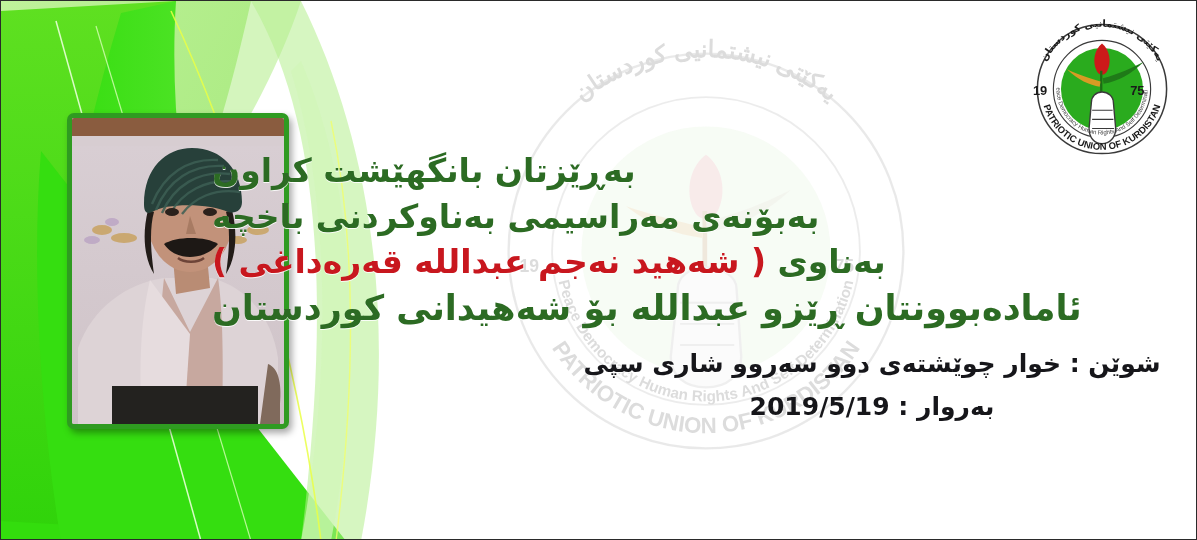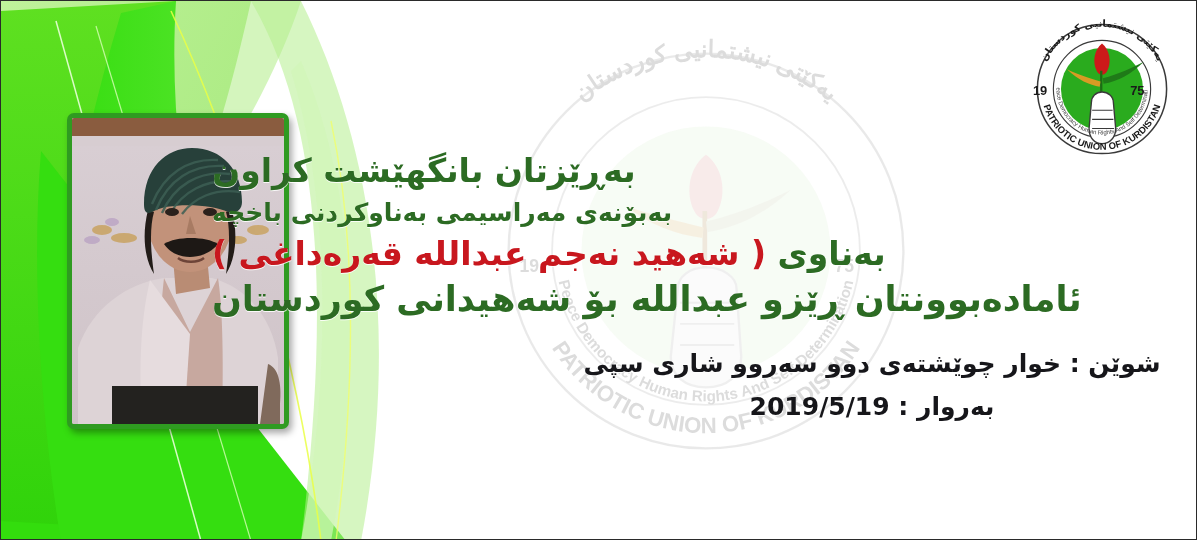--- a/index.html
+++ b/index.html
@@ -69,21 +69,21 @@
     display:block;
     font-size:33px;
     font-weight:bold;
     color:#2c6b23;
     letter-spacing:0px;
     white-space:nowrap;
     margin-bottom:10px;
     text-shadow:0 1px 0 rgba(255,255,255,.85);
   }
   .hl.l1{font-size:33px;}
-  .hl.l2{font-size:25px;}
+  .hl.l2{font-size:33px;}
   .hl.l3{font-size:33px;}
   .hl.l4{font-size:35px;}
   .name-red{color:#c8171e;}
 
   
   #details{
     position:absolute;
     right:24px;
     top:348px;
     width:600px;

